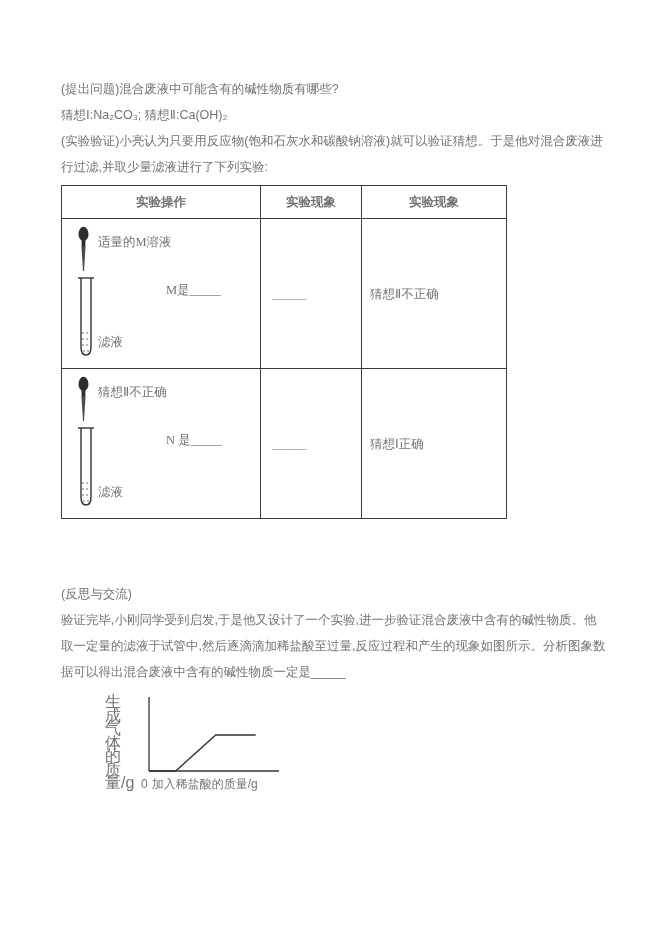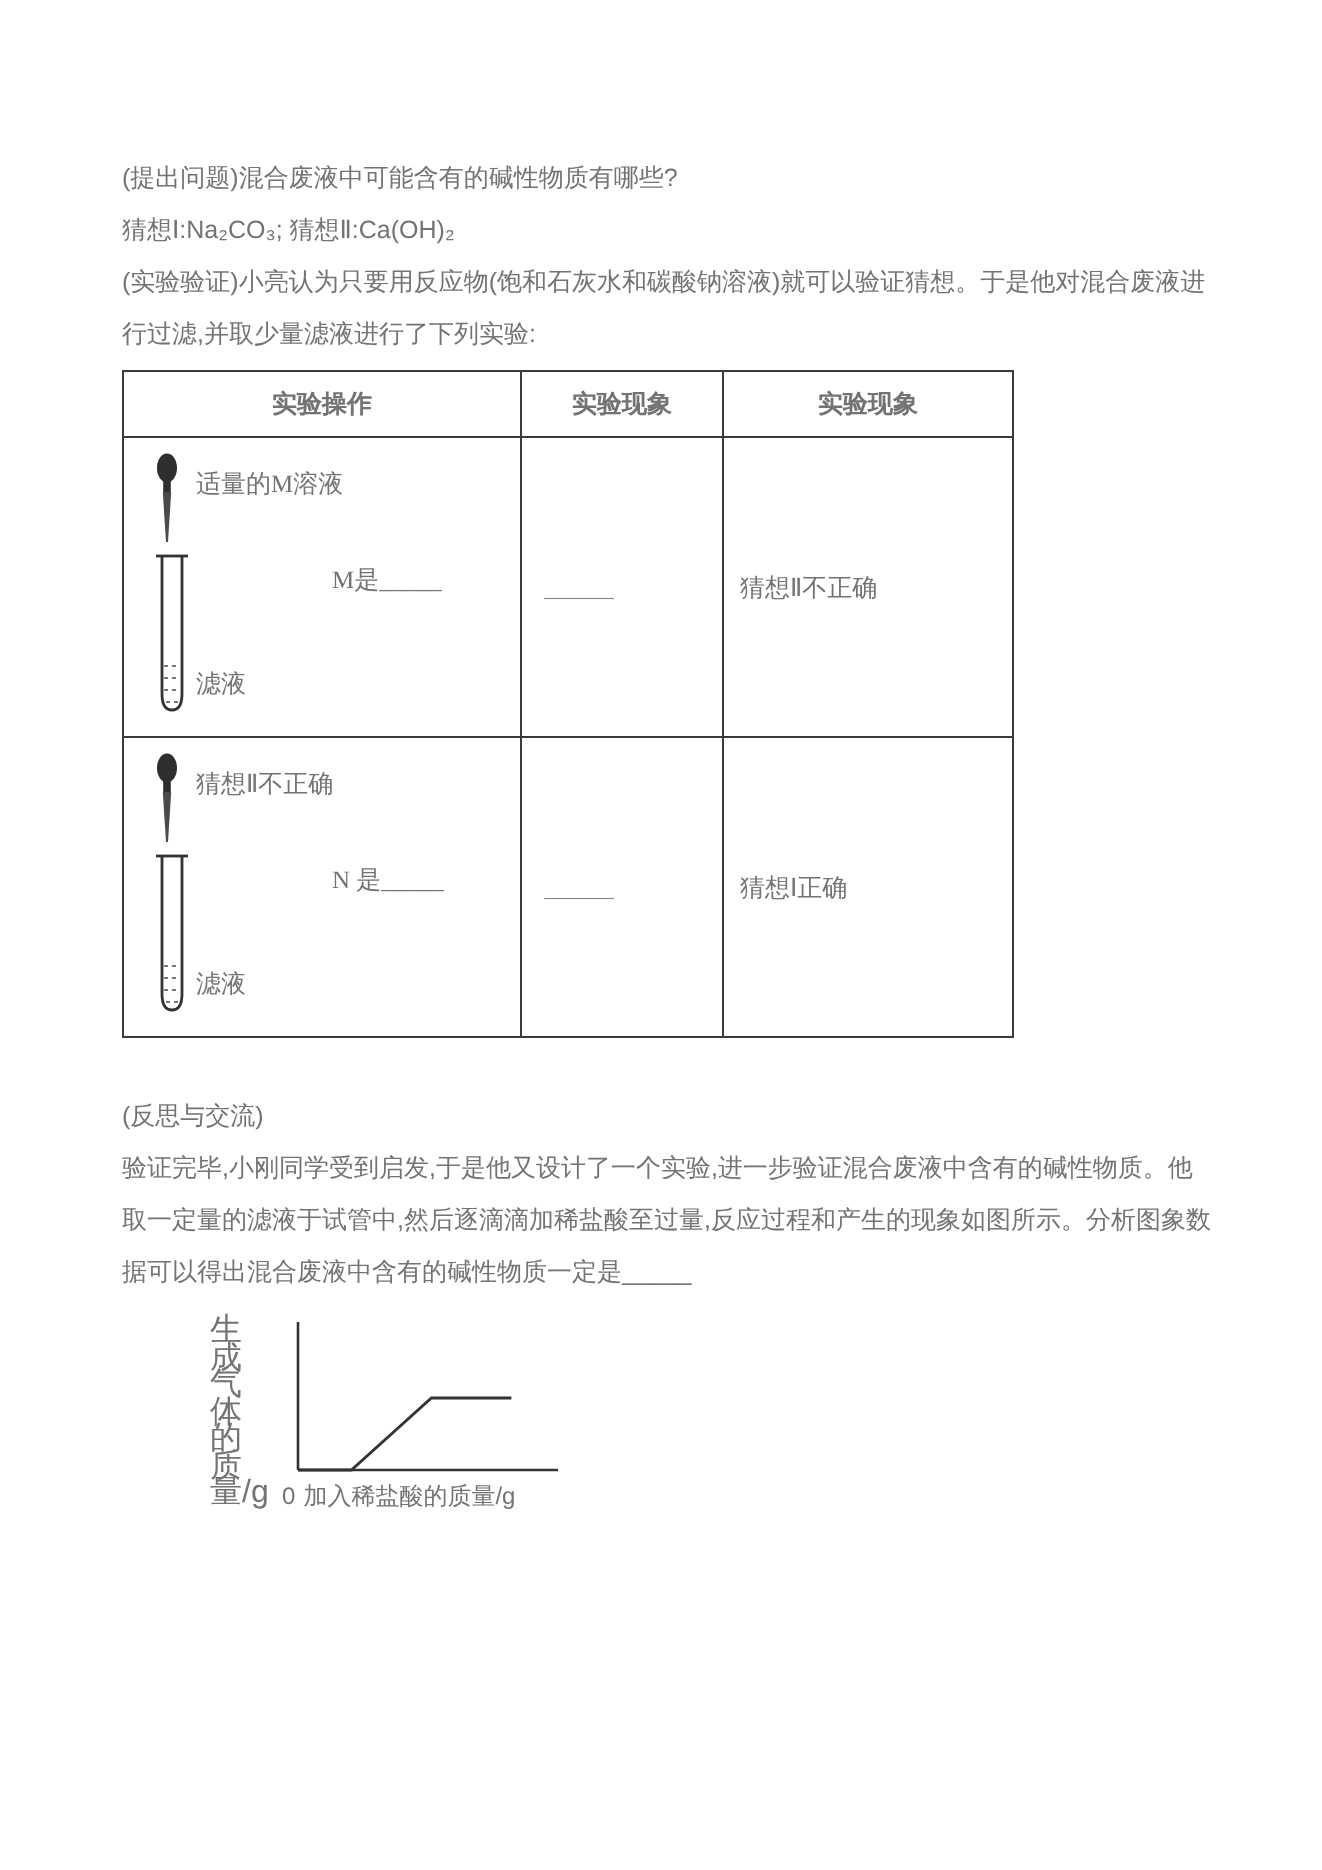--- a/index.html
+++ b/index.html
@@ -39,21 +39,21 @@
   .col-ph { width:101px; }
   .col-co { width:145px; }
   .op-cell { height:150px; position:relative; padding:0;font-family:Liberation Serif, serif; }
   .ph-cell { vertical-align:middle; padding:0 0 0 12px;font-style:italic; }
   .co-cell { vertical-align:middle; padding:0 6px 0 8px; }
   .op-dropper { position:absolute; left:14px; top:7px; }
   .op-dropper-label { position:absolute; left:36px; top:14px; }
   .op-tube { position:absolute; left:15px; top:56px; }
   .op-tube-label { position:absolute; left:36px; top:114px; }
   .op-blank { position:absolute; left:104px; top:62px; }
-  .section-title { margin-top:26px; }
+  .section-title { margin-top:62px; }
   .chart {
     margin-top:8px;
     display:flex;
     align-items:flex-start;
   }
   .chart-ylabel {
     width:30px;
     font-size:16px;
     line-height:13.5px;
     word-break:break-all;

